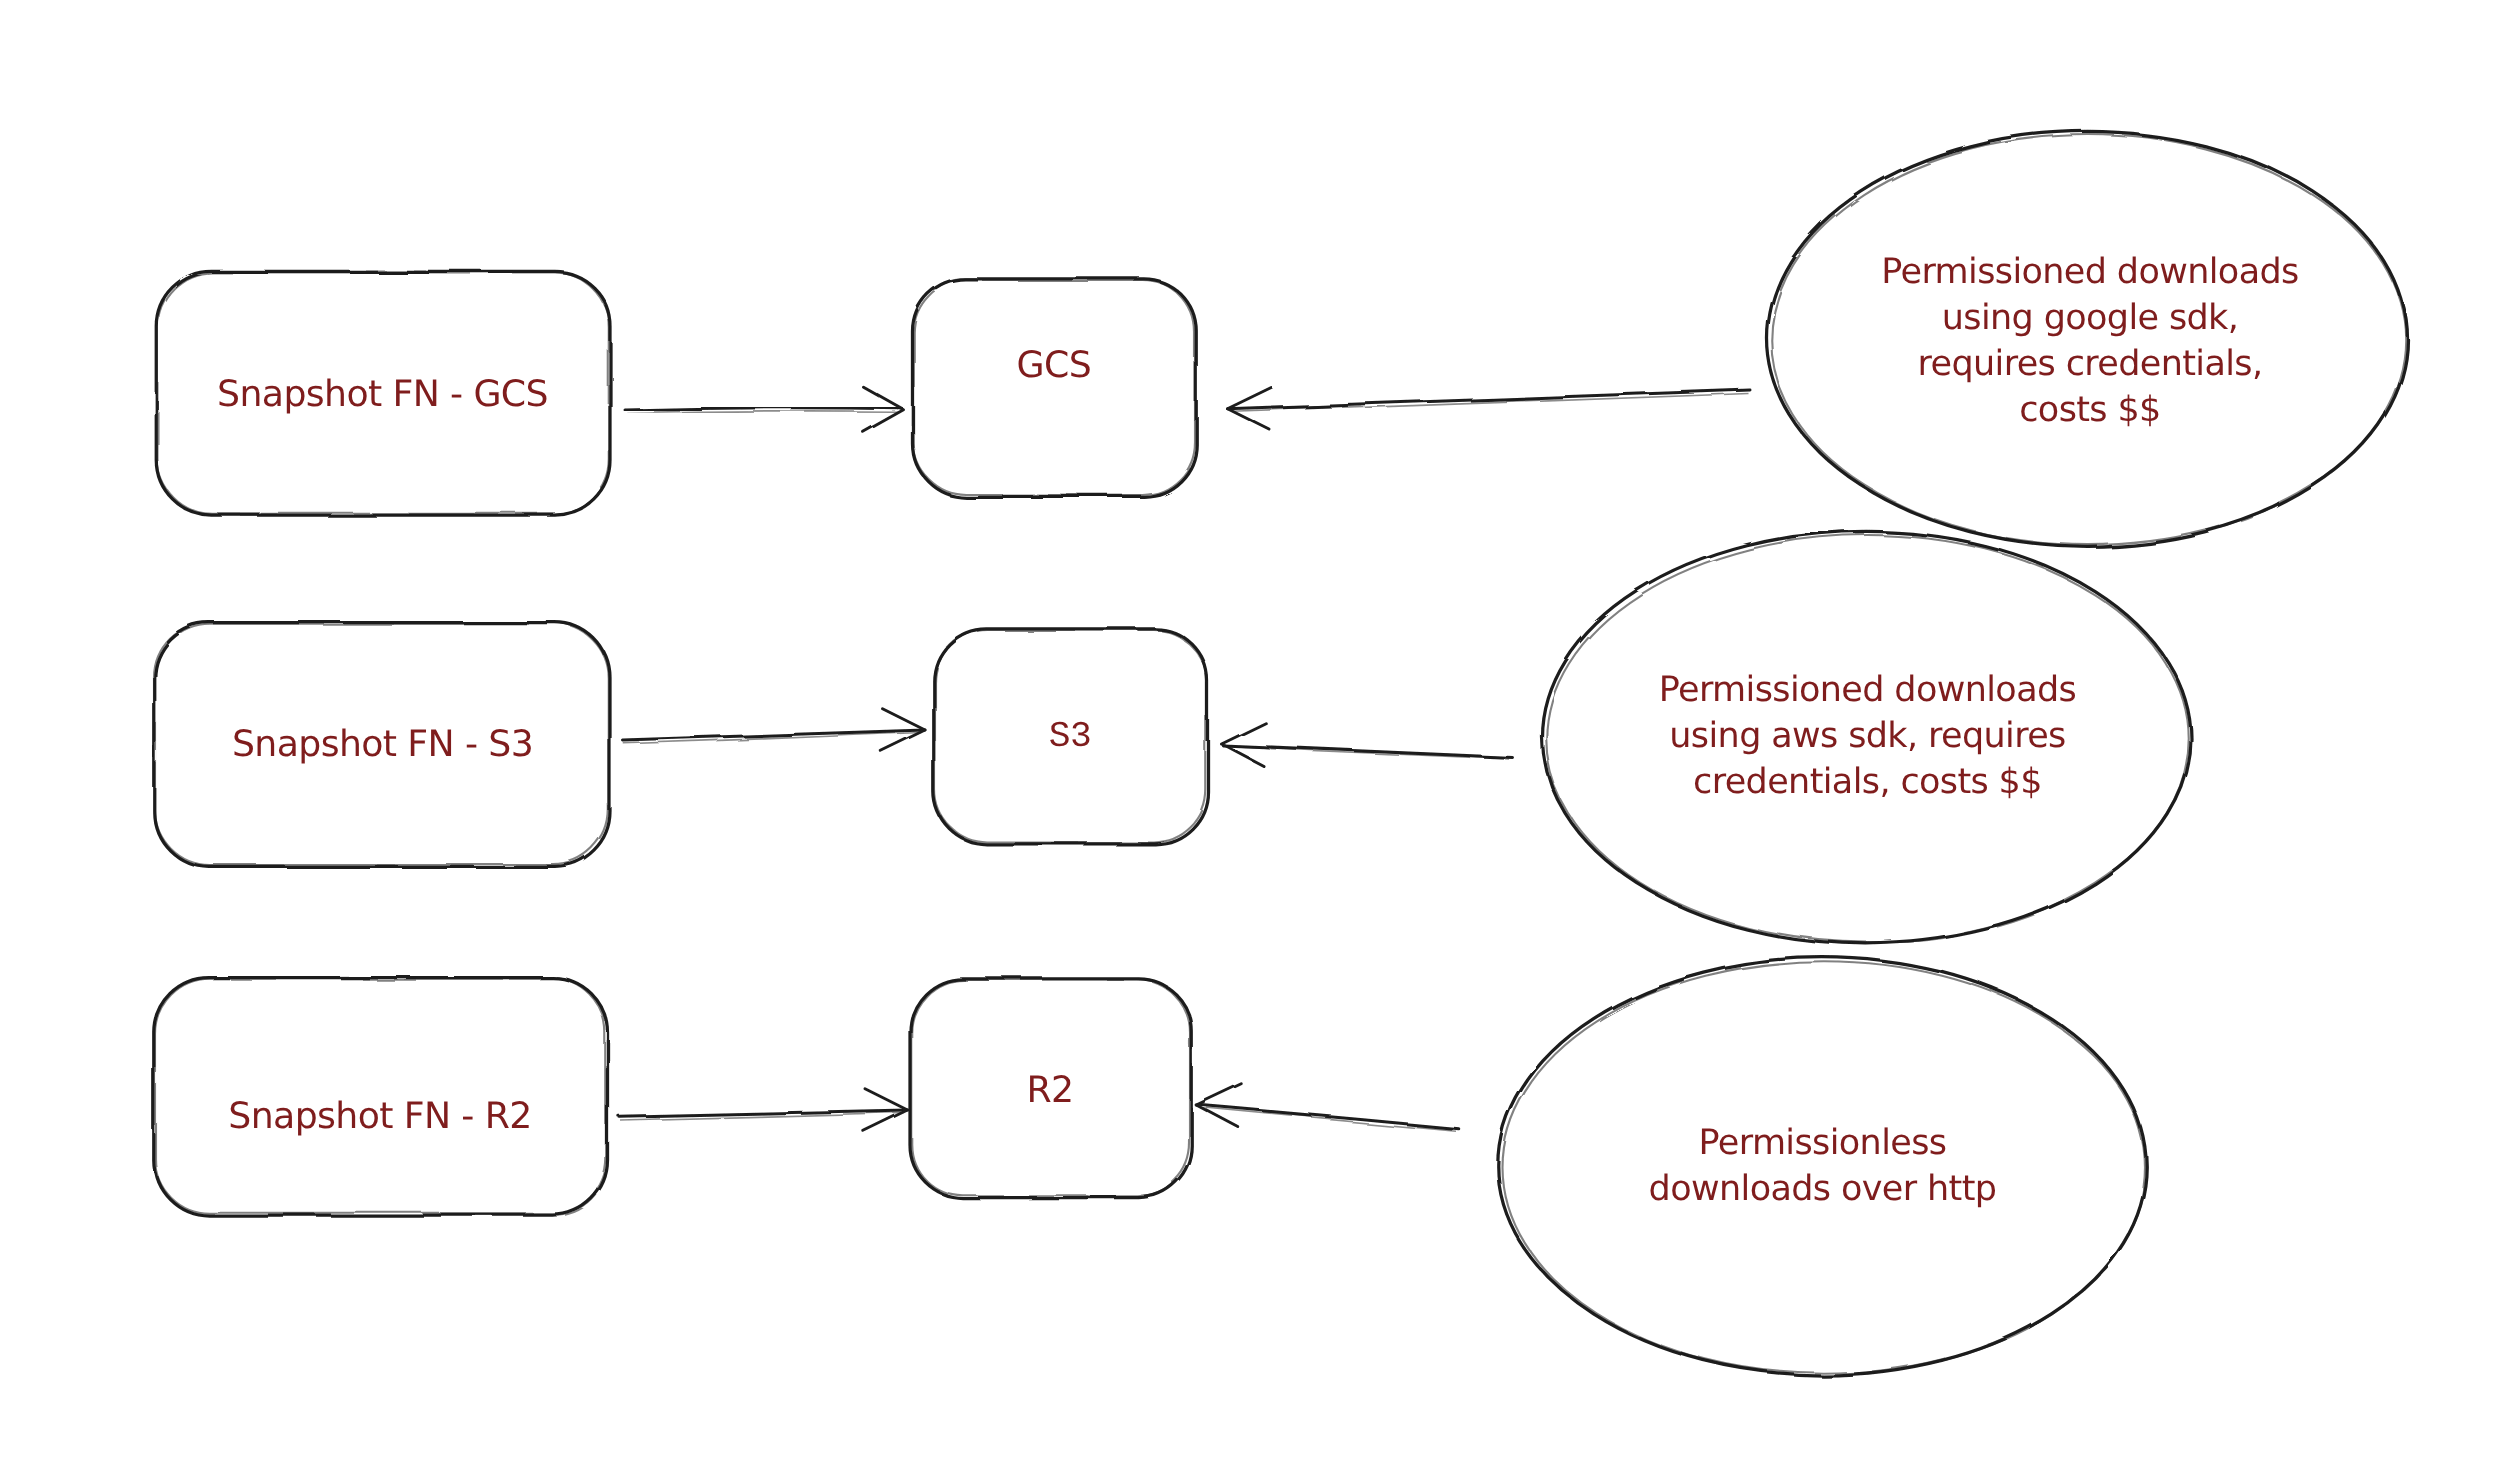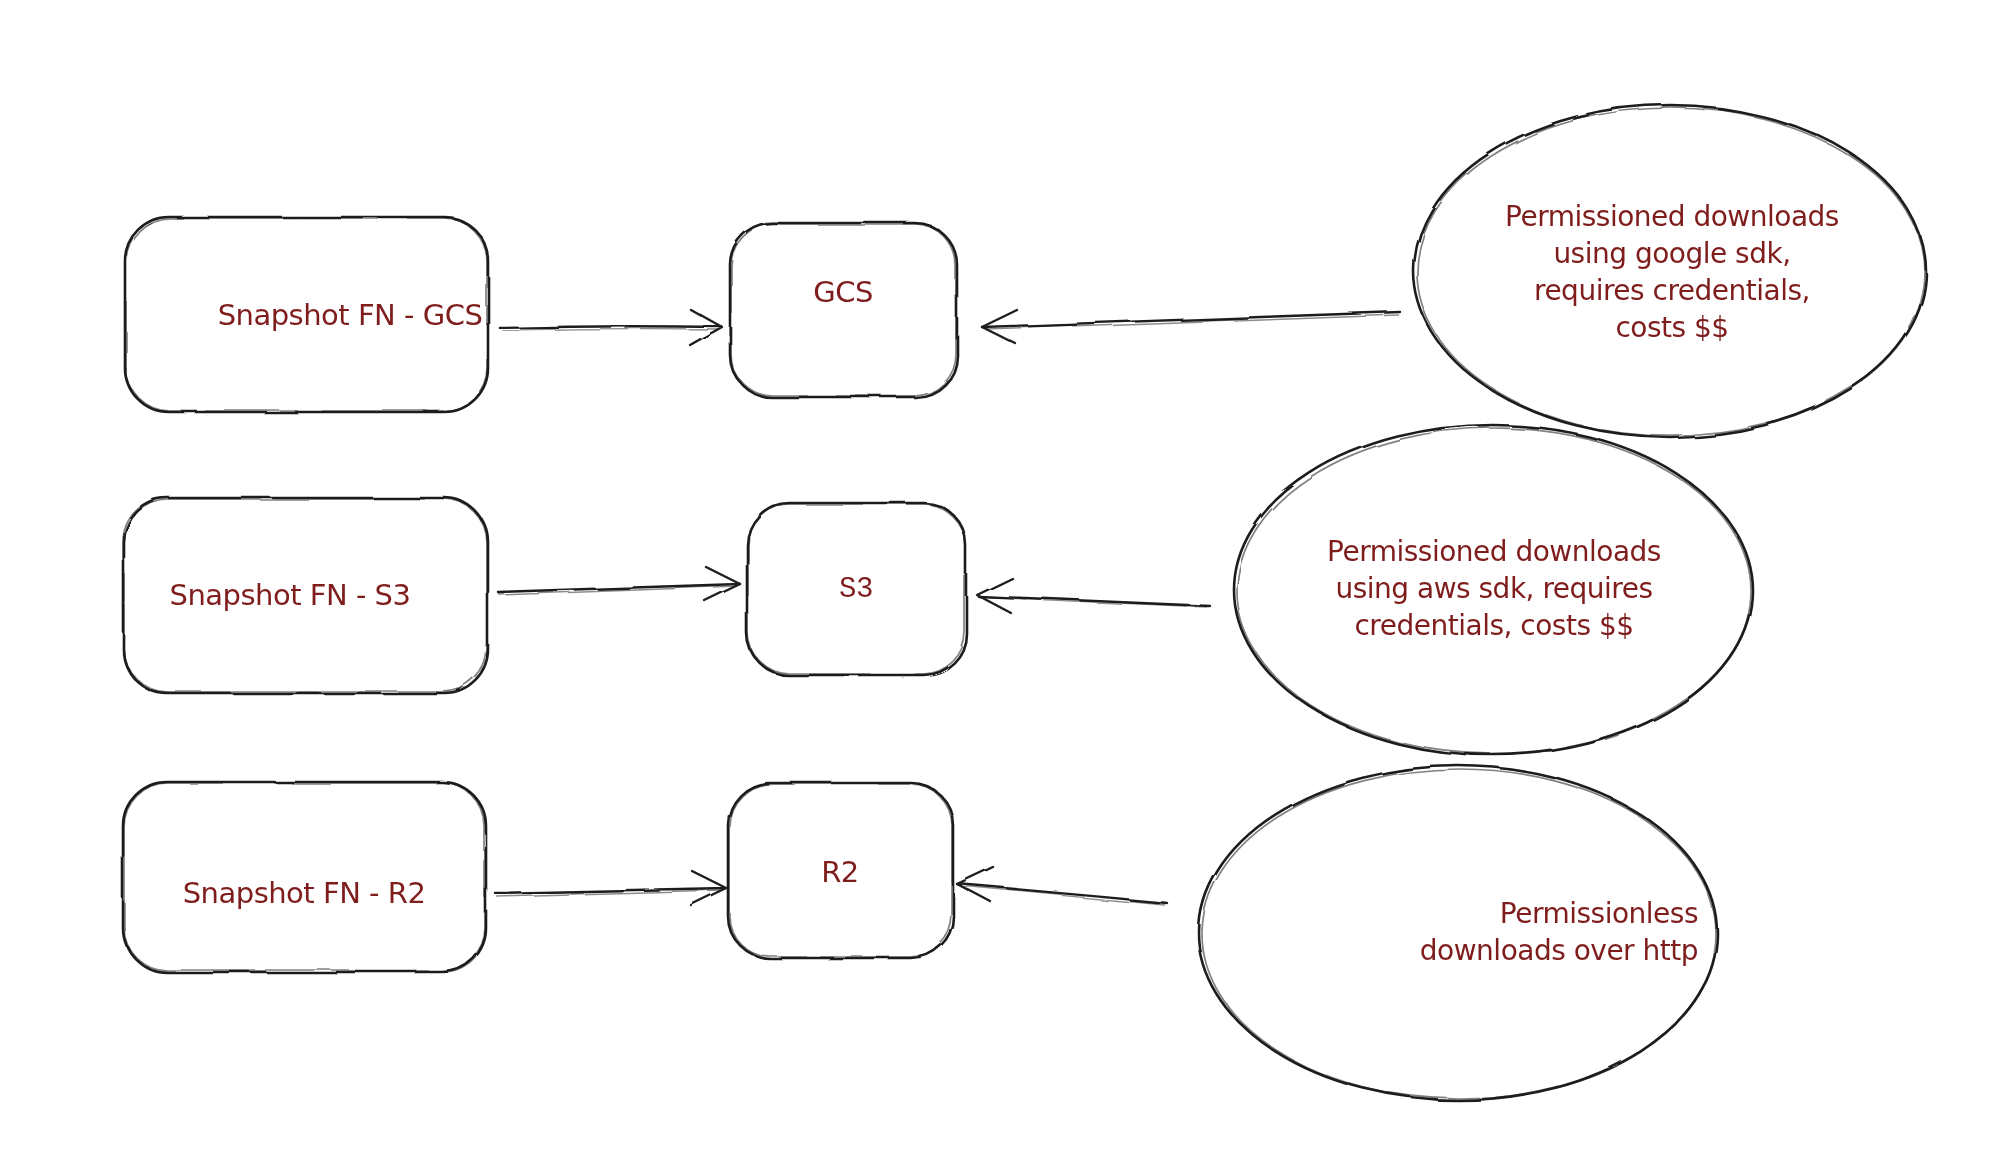--- a/index.html
+++ b/index.html
@@ -152,31 +152,31 @@
       <path class="arrowline" d="M692,871 L726,888 L691,905" filter="url(#sk1)"></path>
     </g>
 
     <g>
       <path class="arrowline" d="M1167,903 Q1062,893 957,884" filter="url(#sk1)"></path>
       <path class="arrowghost" d="M1165,905 Q1062,895 960,886" filter="url(#sk2)"></path>
       <path class="arrowline" d="M993,867 L957,884 L991,902" filter="url(#sk2)"></path>
     </g>
   </svg>
 
-  <div class="label" style="left:306px; top:315px;margin-left:44px;">Snapshot FN - GCS</div>
+  <div class="label" style="left:306px; top:315px;">Snapshot FN - GCS</div>
   <div class="label" style="left:843px; top:292px;">GCS</div>
   <div class="label note-label" style="left:1672px; top:272px; width:480px;">Permissioned downloads
 using google sdk,
 requires credentials,
 costs $$</div>
 
-  <div class="label" style="left:290px; top:595px;">Snapshot FN - S3</div>
+  <div class="label" style="left:306px; top:595px;">Snapshot FN - S3</div>
   <div class="label" style="left:856px; top:589px;font-family:Liberation Mono, monospace;">S3</div>
   <div class="label note-label" style="left:1494px; top:588px; width:480px;">Permissioned downloads
 using aws sdk, requires
 credentials, costs $$</div>
 
   <div class="label" style="left:304px; top:877px;margin-top:16px;">Snapshot FN - R2</div>
   <div class="label" style="left:840px; top:872px;">R2</div>
-  <div class="label note-label" style="left:1458px; top:932px; width:480px;text-align:right;">Permissionless
+  <div class="label note-label" style="left:1458px; top:932px; width:480px;">Permissionless
 downloads over http</div>
 
 </div>
 
 </body></html>

